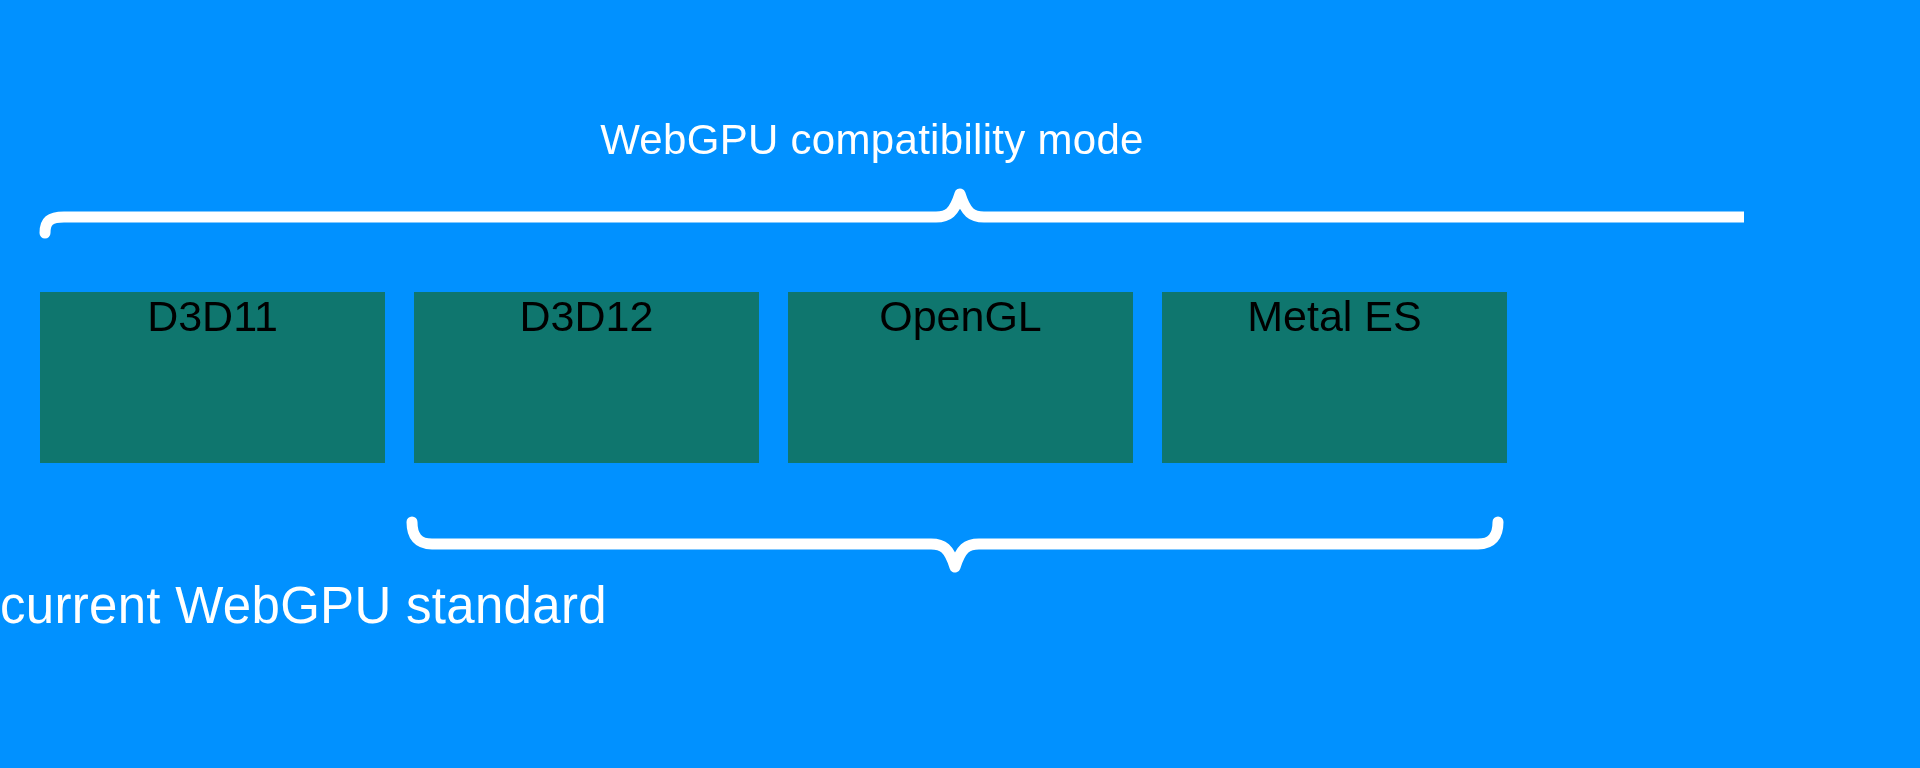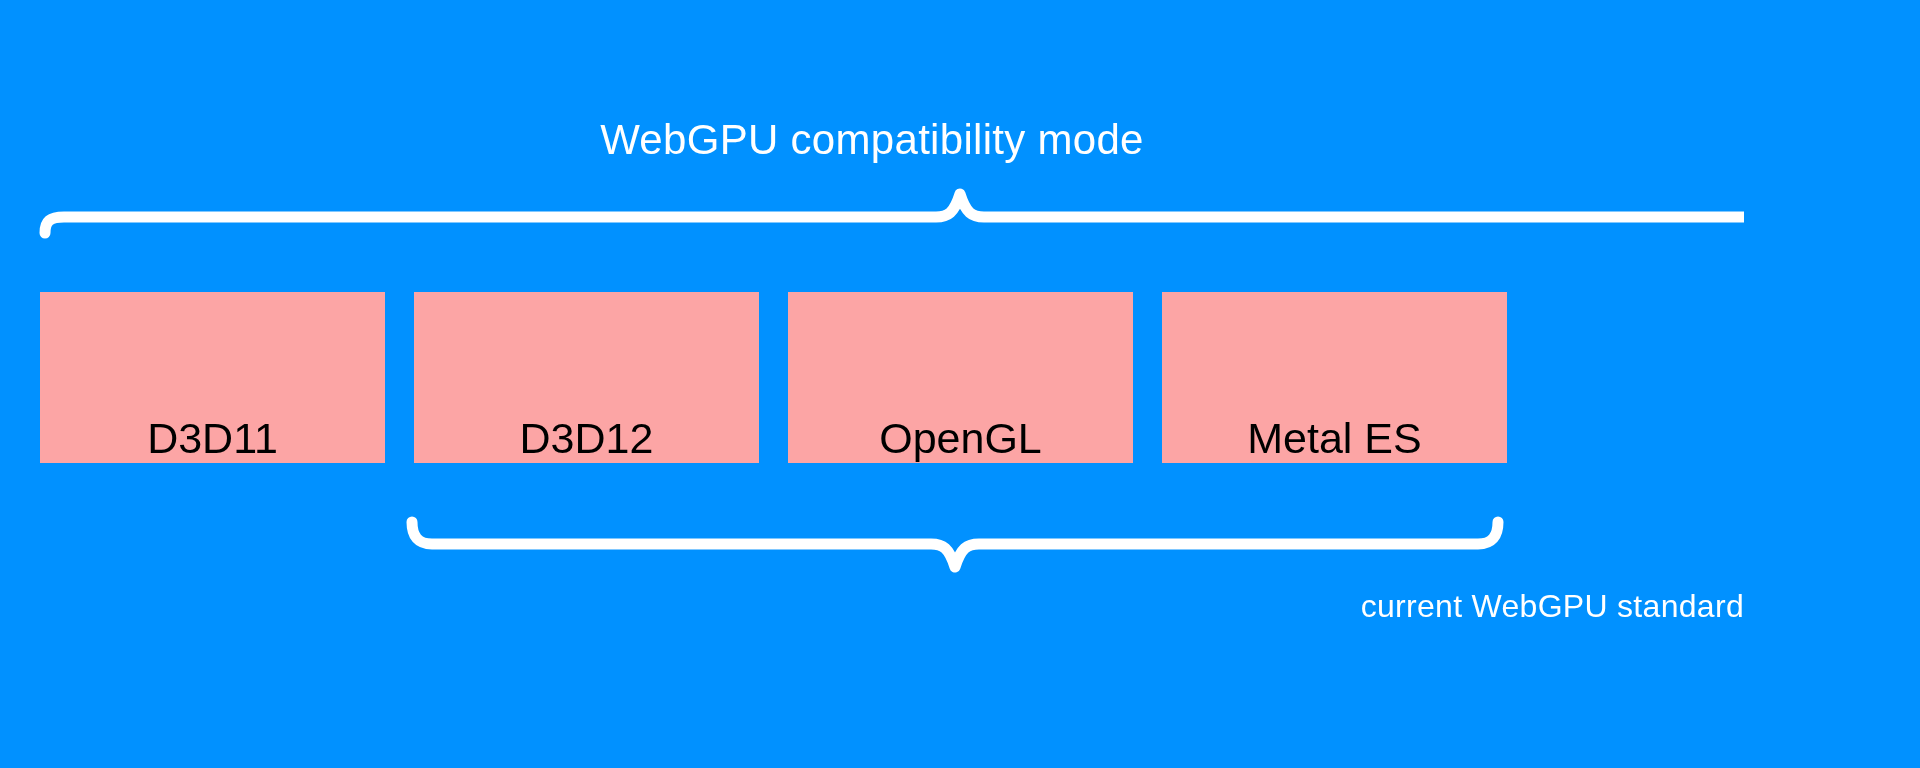--- a/index.html
+++ b/index.html
@@ -44,39 +44,39 @@
   .boxes-row {
     position: absolute;
     left: 40px;
     top: 292px;
     display: flex;
     gap: 29px;
   }
   .platform-box {
     width: 345px;
     height: 171px;
-    background: #fca5a5;
+    background: #0f766e;
     display: flex;
-    align-items: flex-end;
+    align-items: flex-start;
     justify-content: center;
   }
   .platform-box span {
     color: #000000;
     font-size: 43px;
     font-weight: 400;
     white-space: nowrap;
   }
   .bottom-title {
     position: absolute;
     left: 0;
     top: 585px;
     width: 100%;
-    text-align: right;
+    text-align: left;
     color: #ffffff;
-    font-size: 32px;
+    font-size: 51px;
     line-height: 42px;
     font-weight: 400;
     letter-spacing: 0.3px;
   }
 </style>
 </head>
 <body>
 
 <div class="canvas">
 

